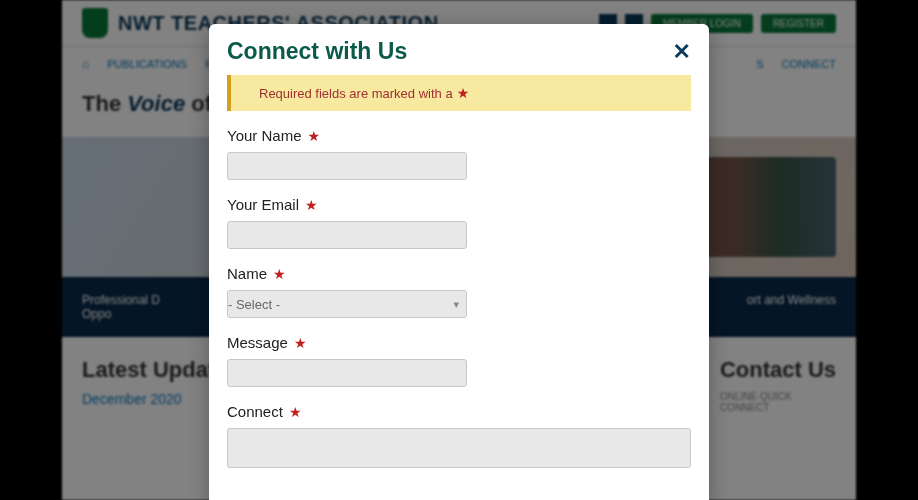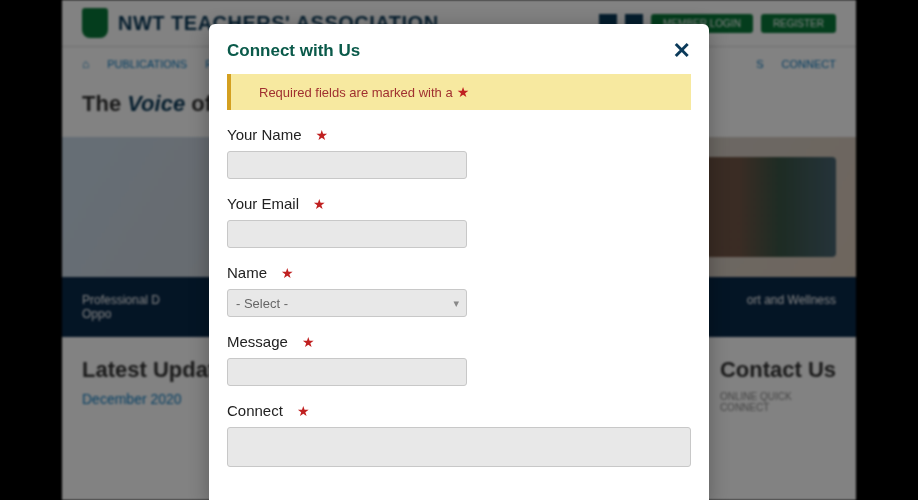--- a/index.html
+++ b/index.html
@@ -32,31 +32,31 @@
     .lower { padding: 20px; display: flex; justify-content: space-between; }
     .latest-title { font-size: 22px; color: #333; font-weight: bold; }
     .latest-sub { color: #0a7ac0; font-size: 14px; margin-top: 8px; }
     .contact-title { font-size: 22px; color: #333; font-weight: bold; }
     .contact-sub { font-size: 10px; color: #888; margin-top: 8px; }
     
     .overlay { position: absolute; inset: 0; background: rgba(0,0,0,0.4); }
     
     .modal { position: absolute; top: 24px; left: 209px; width: 500px; background: #fff; border-radius: 6px; box-shadow: 0 4px 20px rgba(0,0,0,0.3); z-index: 100; }
     .modal-header { padding: 14px 18px 10px; display: flex; justify-content: space-between; align-items: center; }
-    .modal-title { color: #0a5a4a; font-size: 17px; font-weight: bold; }
+    .modal-title { color: #0a5a4a; font-size: 23px; font-weight: bold; }
     .modal-close { color: #0a3a5a; font-size: 22px; font-weight: bold; cursor: pointer; background: none; border: none; }
     
     .required-notice { margin: 0 18px 16px; background: #f7e9a0; border-left: 4px solid #d4a020; padding: 10px 28px; color: #a03030; font-size: 13px; display: flex; align-items: center; gap: 4px; }
     
     .form-body { padding: 0 18px 18px; }
     .form-group { margin-bottom: 16px; }
-    .form-label { display: flex; align-items: center; gap: 14px; font-size: 15px; color: #222; font-weight: 500; margin-bottom: 8px; }
+    .form-label { display: flex; align-items: center; gap: 6px; font-size: 15px; color: #222; font-weight: 500; margin-bottom: 8px; }
     .required-star { color: #c02020; font-size: 14px; }
     .form-input { width: 240px; height: 28px; background: #e8e8e8; border: 1px solid #c8c8c8; border-radius: 3px; padding: 4px 8px; font-size: 13px; }
-    .form-select { width: 240px; height: 28px; background: #e8e8e8; border: 1px solid #c8c8c8; border-radius: 3px; padding: 4px 8px; font-size: 13px; color: #666; appearance: none; position: relative; }
+    .form-select { width: 240px; height: 28px; background: #e8e8e8; border: 1px solid #c8c8c8; border-radius: 3px; padding: 4px 0; font-size: 13px; color: #666; appearance: none; position: relative; }
     .select-wrap { position: relative; width: 240px; }
     .select-wrap::after { content: '▾'; position: absolute; right: 8px; top: 50%; transform: translateY(-50%); color: #888; font-size: 11px; pointer-events: none; }
     .form-textarea { width: 100%; height: 40px; background: #e8e8e8; border: 1px solid #c8c8c8; border-radius: 3px; padding: 6px 8px; font-size: 13px; resize: none; }
   </style>
 </head>
 <body>
 
 <div class="page-bg">
   <div class="header">
     <div class="logo-area">

